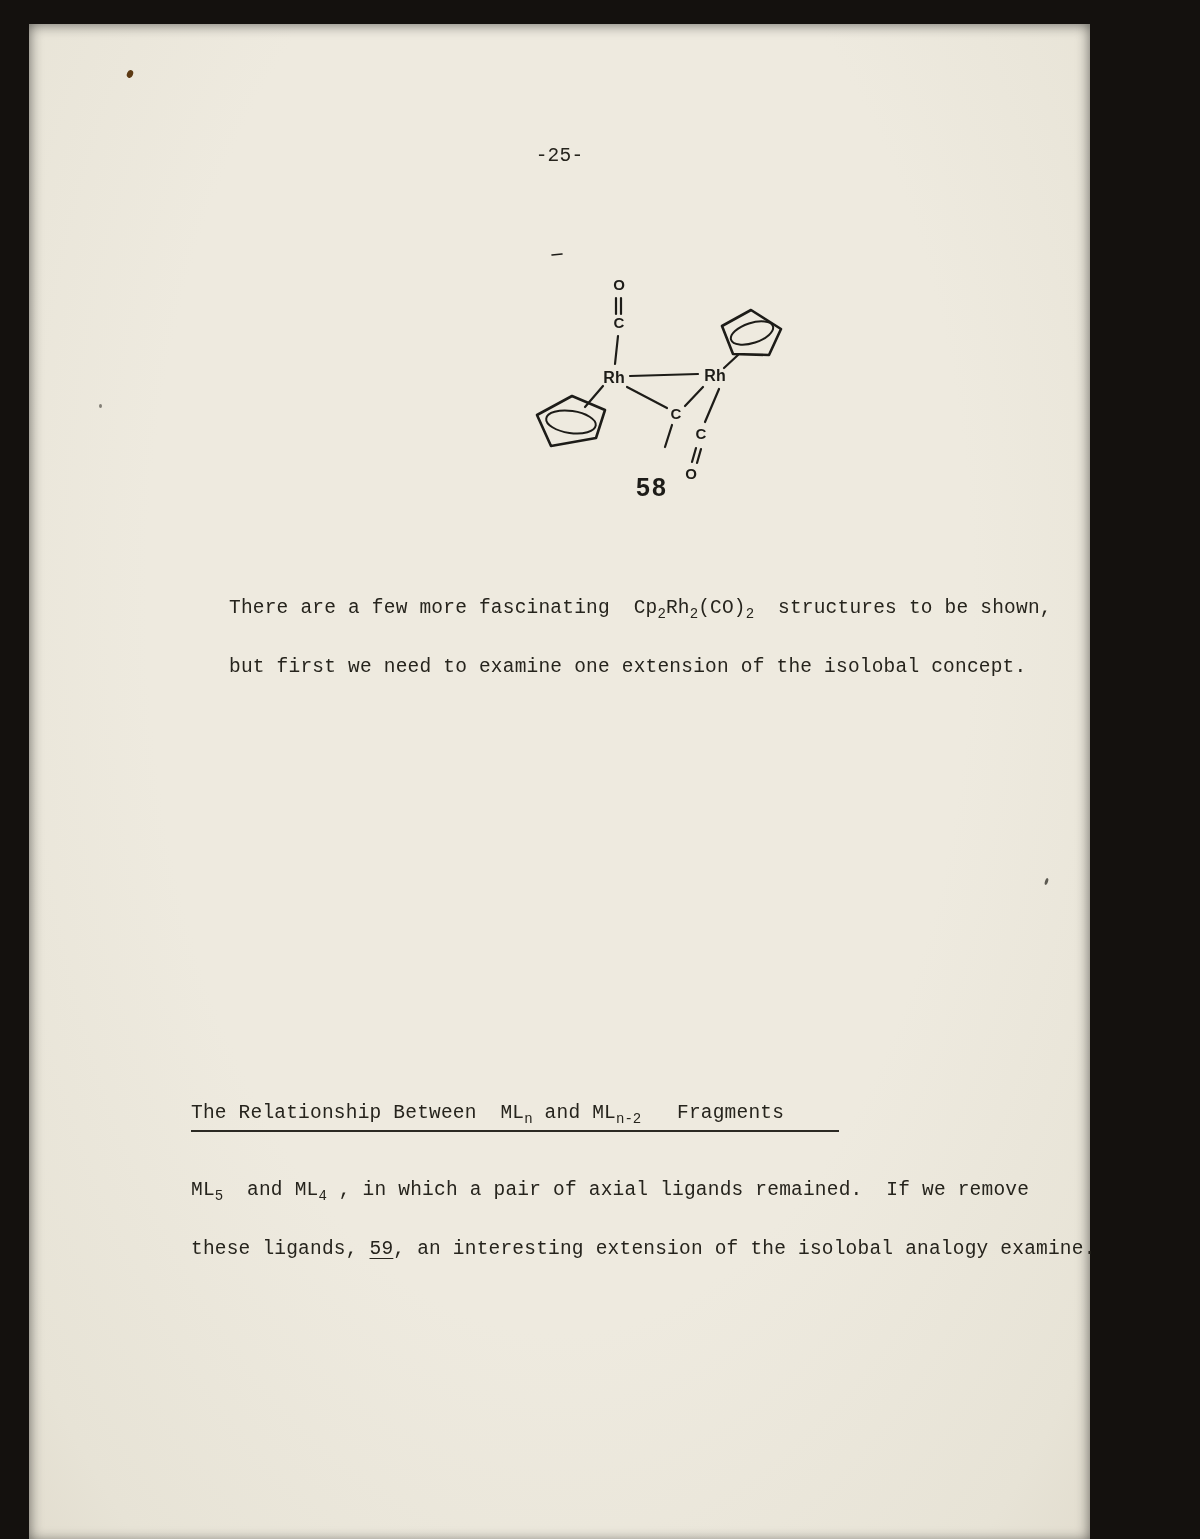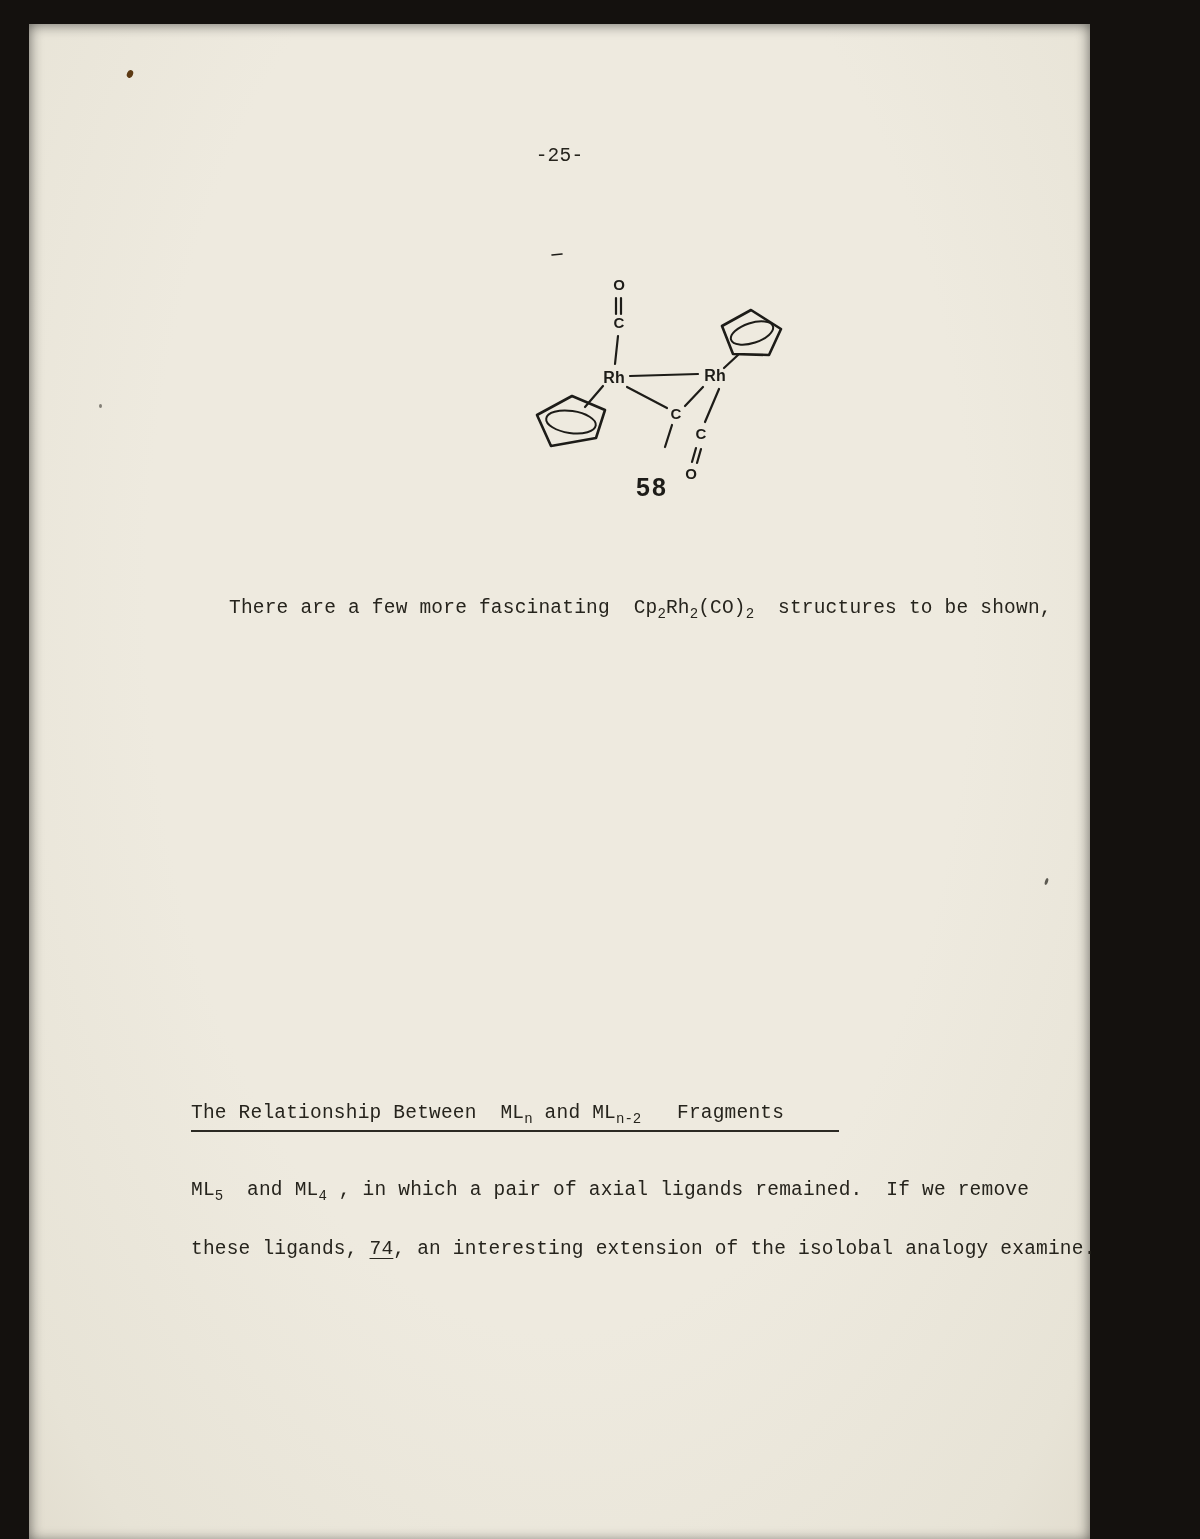--- a/index.html
+++ b/index.html
@@ -88,22 +88,23 @@
       <line class="bond" x1="205" y1="116" x2="219" y2="103"></line>
       <polygon class="ring" points="203,74 232,58 262,77 250,103 214,102"></polygon>
       <ellipse class="ring" cx="233" cy="81" rx="22" ry="10" transform="rotate(-18 233 81)" style="stroke-width:2"></ellipse>
 
       <text class="fig-label" x="117" y="244">58</text>
     </svg>
   </div>
 
   <div class="typed para1">
     <div class="tline"><span>There are a few more fascinating  </span><span><span>Cp</span><span class="subs">2</span><span>Rh</span><span class="subs">2</span><span>(CO)</span><span class="subs">2</span></span><span>  structures to be shown,</span></div>
+    <div class="tline">but first we need to examine one extension of the isolobal concept.</div>
   </div>
 
   <div class="typed heading"><span>The Relationship Between  </span><span>ML</span><span class="subs">n</span><span> and </span><span>ML</span><span class="subs">n-2</span><span>   Fragments</span></div>
 
   <div class="typed para2">
     <div class="tline"><span>ML</span><span class="subs">5</span><span>  and </span><span>ML</span><span class="subs">4</span><span> , in which a pair of axial ligands remained.  If we remove</span></div>
-    <div class="tline"><span>these ligands, </span><span class="u59">74</span><span>, an interesting extension of the isolobal analogy examine.</span></div>
+    <div class="tline"><span>these ligands, </span><span class="u59">59</span><span>, an interesting extension of the isolobal analogy examine.</span></div>
   </div>
 
 </div>
 
 </body></html>

